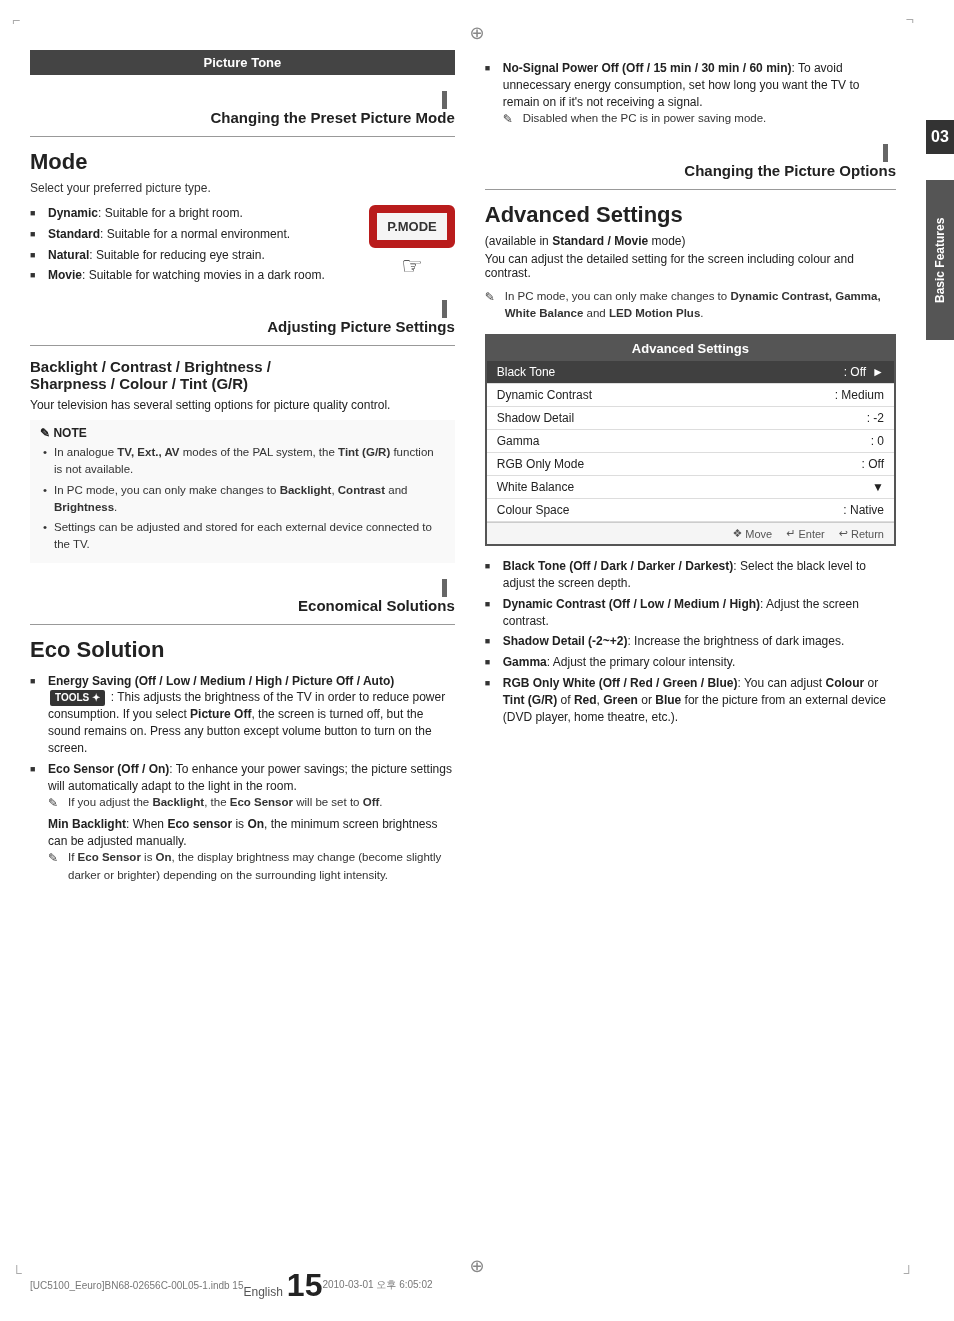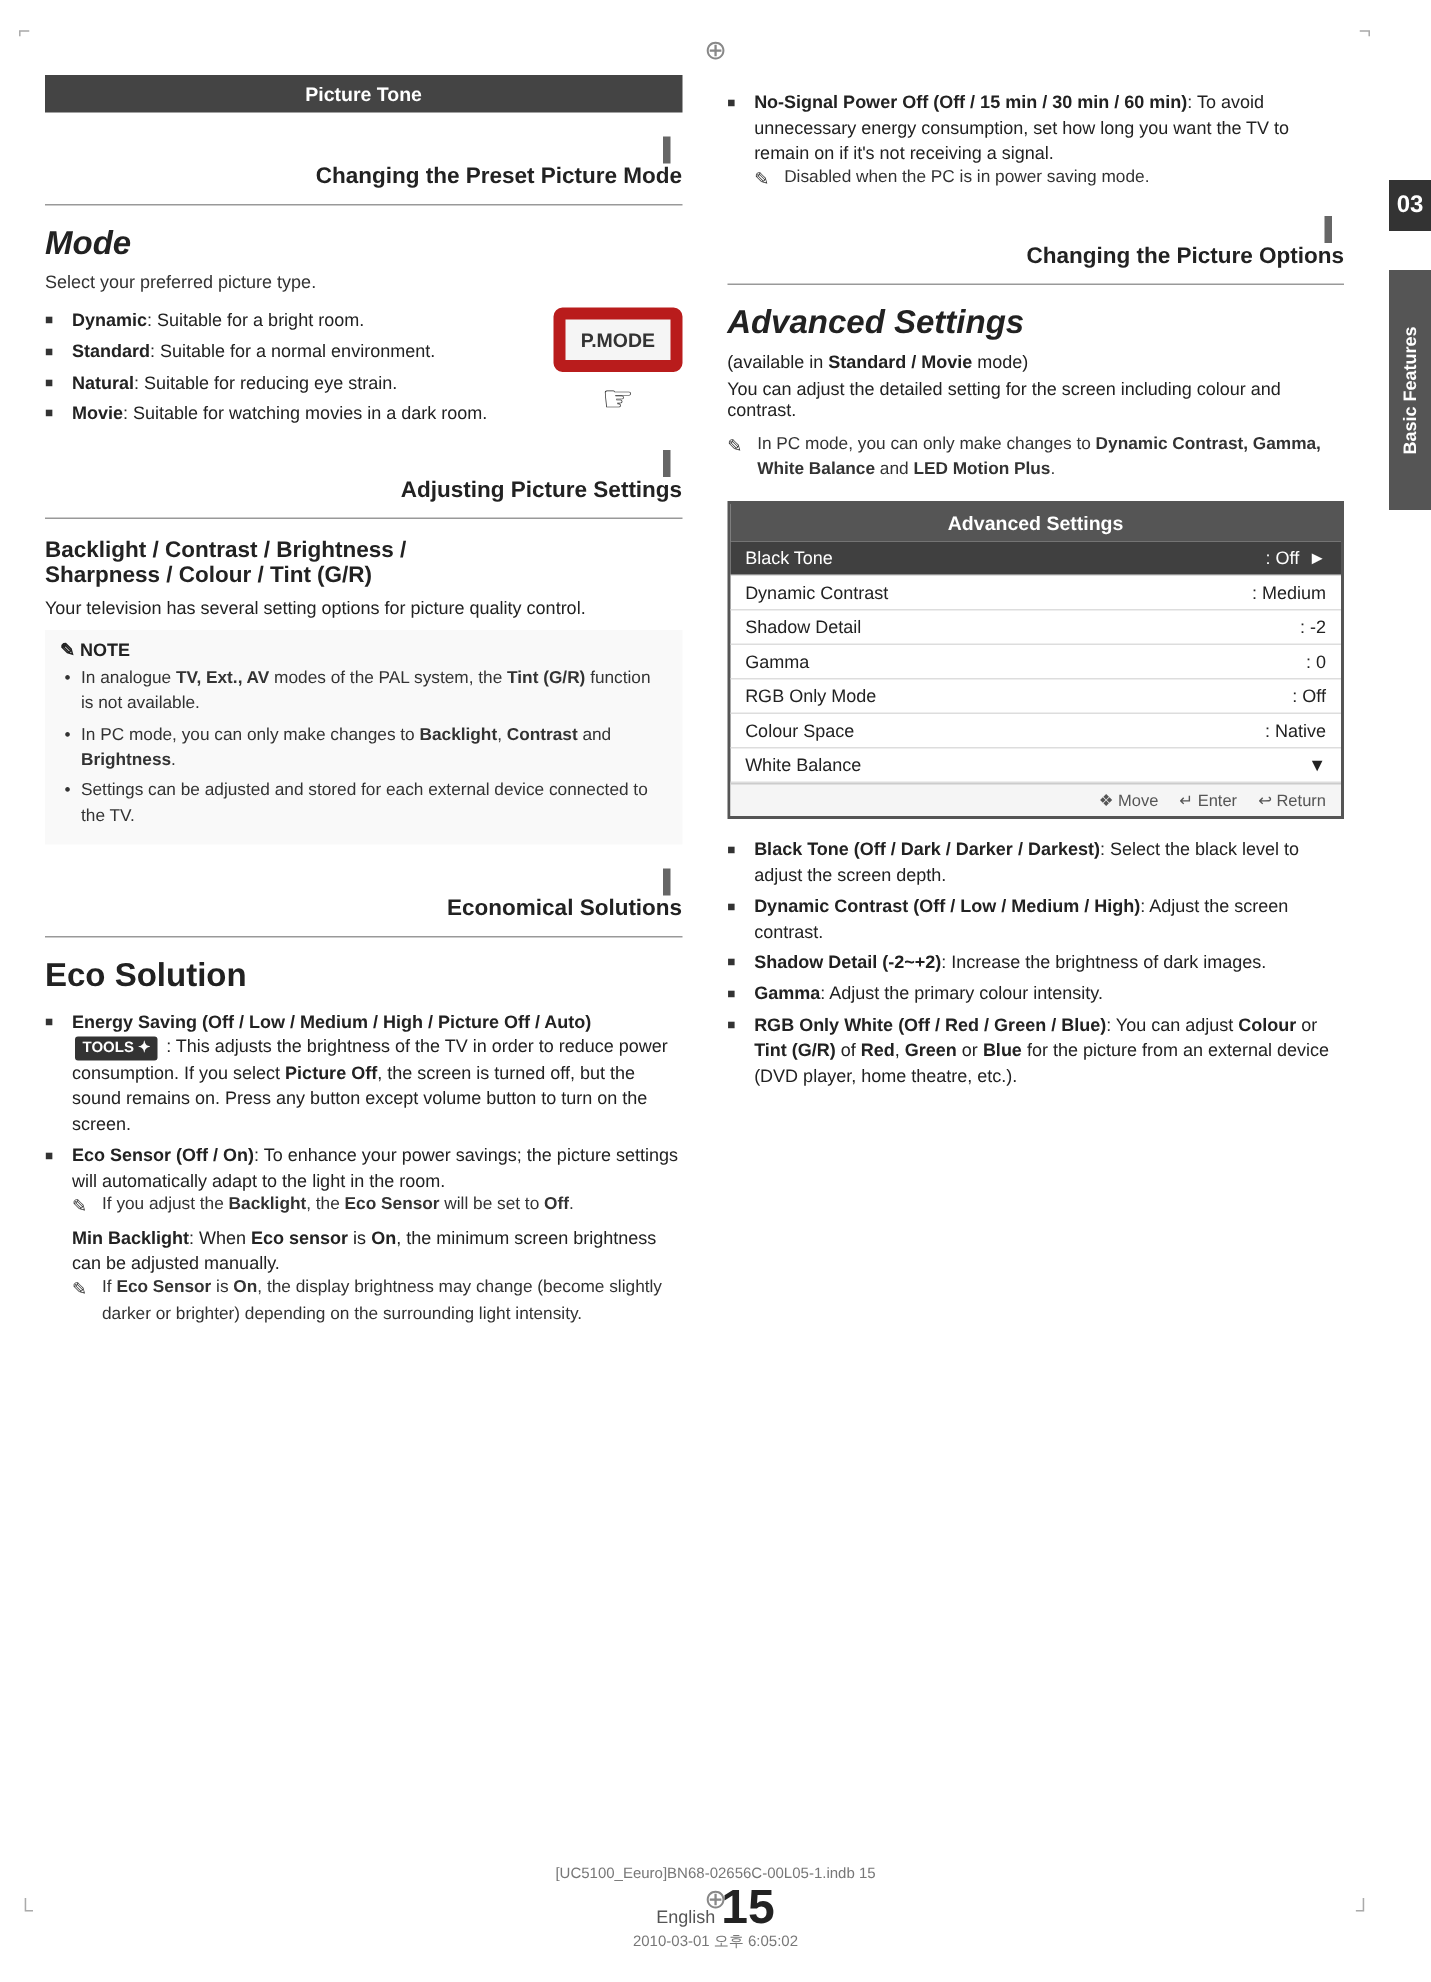--- a/index.html
+++ b/index.html
@@ -110,21 +110,20 @@
       margin-bottom: 12px;
       margin-top: 2px;
     }
 
     
     .mode-title {
       font-size: 22px;
       font-weight: bold;
       color: #222;
       margin-bottom: 6px;
-      font-style: italic;
     }
 
     .mode-subtitle {
       font-size: 12px;
       color: #333;
       margin-bottom: 10px;
     }
 
     .bullet-list {
       list-style: none;
@@ -294,26 +293,25 @@
       margin-top: 8px;
     }
 
     
     .page-footer {
       position: absolute;
       bottom: 20px;
       left: 0;
       right: 0;
       display: flex;
-      justify-content: flex-end;
+      justify-content: flex-start;
       align-items: center;
       padding: 0 30px;
       font-size: 11px;
       color: #555;
-      flex-direction: column;
     }
 
     .footer-file {
       font-size: 10px;
       color: #777;
     }
 
     .footer-page {
       display: flex;
       align-items: baseline;
@@ -505,26 +503,26 @@
         </div>
         <div class="settings-row">
           <span class="settings-label">Gamma</span>
           <span class="settings-value">: 0</span>
         </div>
         <div class="settings-row">
           <span class="settings-label">RGB Only Mode</span>
           <span class="settings-value">: Off</span>
         </div>
         <div class="settings-row">
+          <span class="settings-label">White Balance</span>
+          <span class="settings-value" style="margin-left:auto;">▼</span>
+        </div>
+        <div class="settings-row">
           <span class="settings-label">Colour Space</span>
           <span class="settings-value">: Native</span>
-        </div>
-        <div class="settings-row">
-          <span class="settings-label">White Balance</span>
-          <span class="settings-value" style="margin-left:auto;">▼</span>
         </div>
         <div class="settings-nav">
           <div class="nav-item">
             <span>❖</span>
             <span>Move</span>
           </div>
           <div class="nav-item">
             <span>↵</span>
             <span>Enter</span>
           </div>

